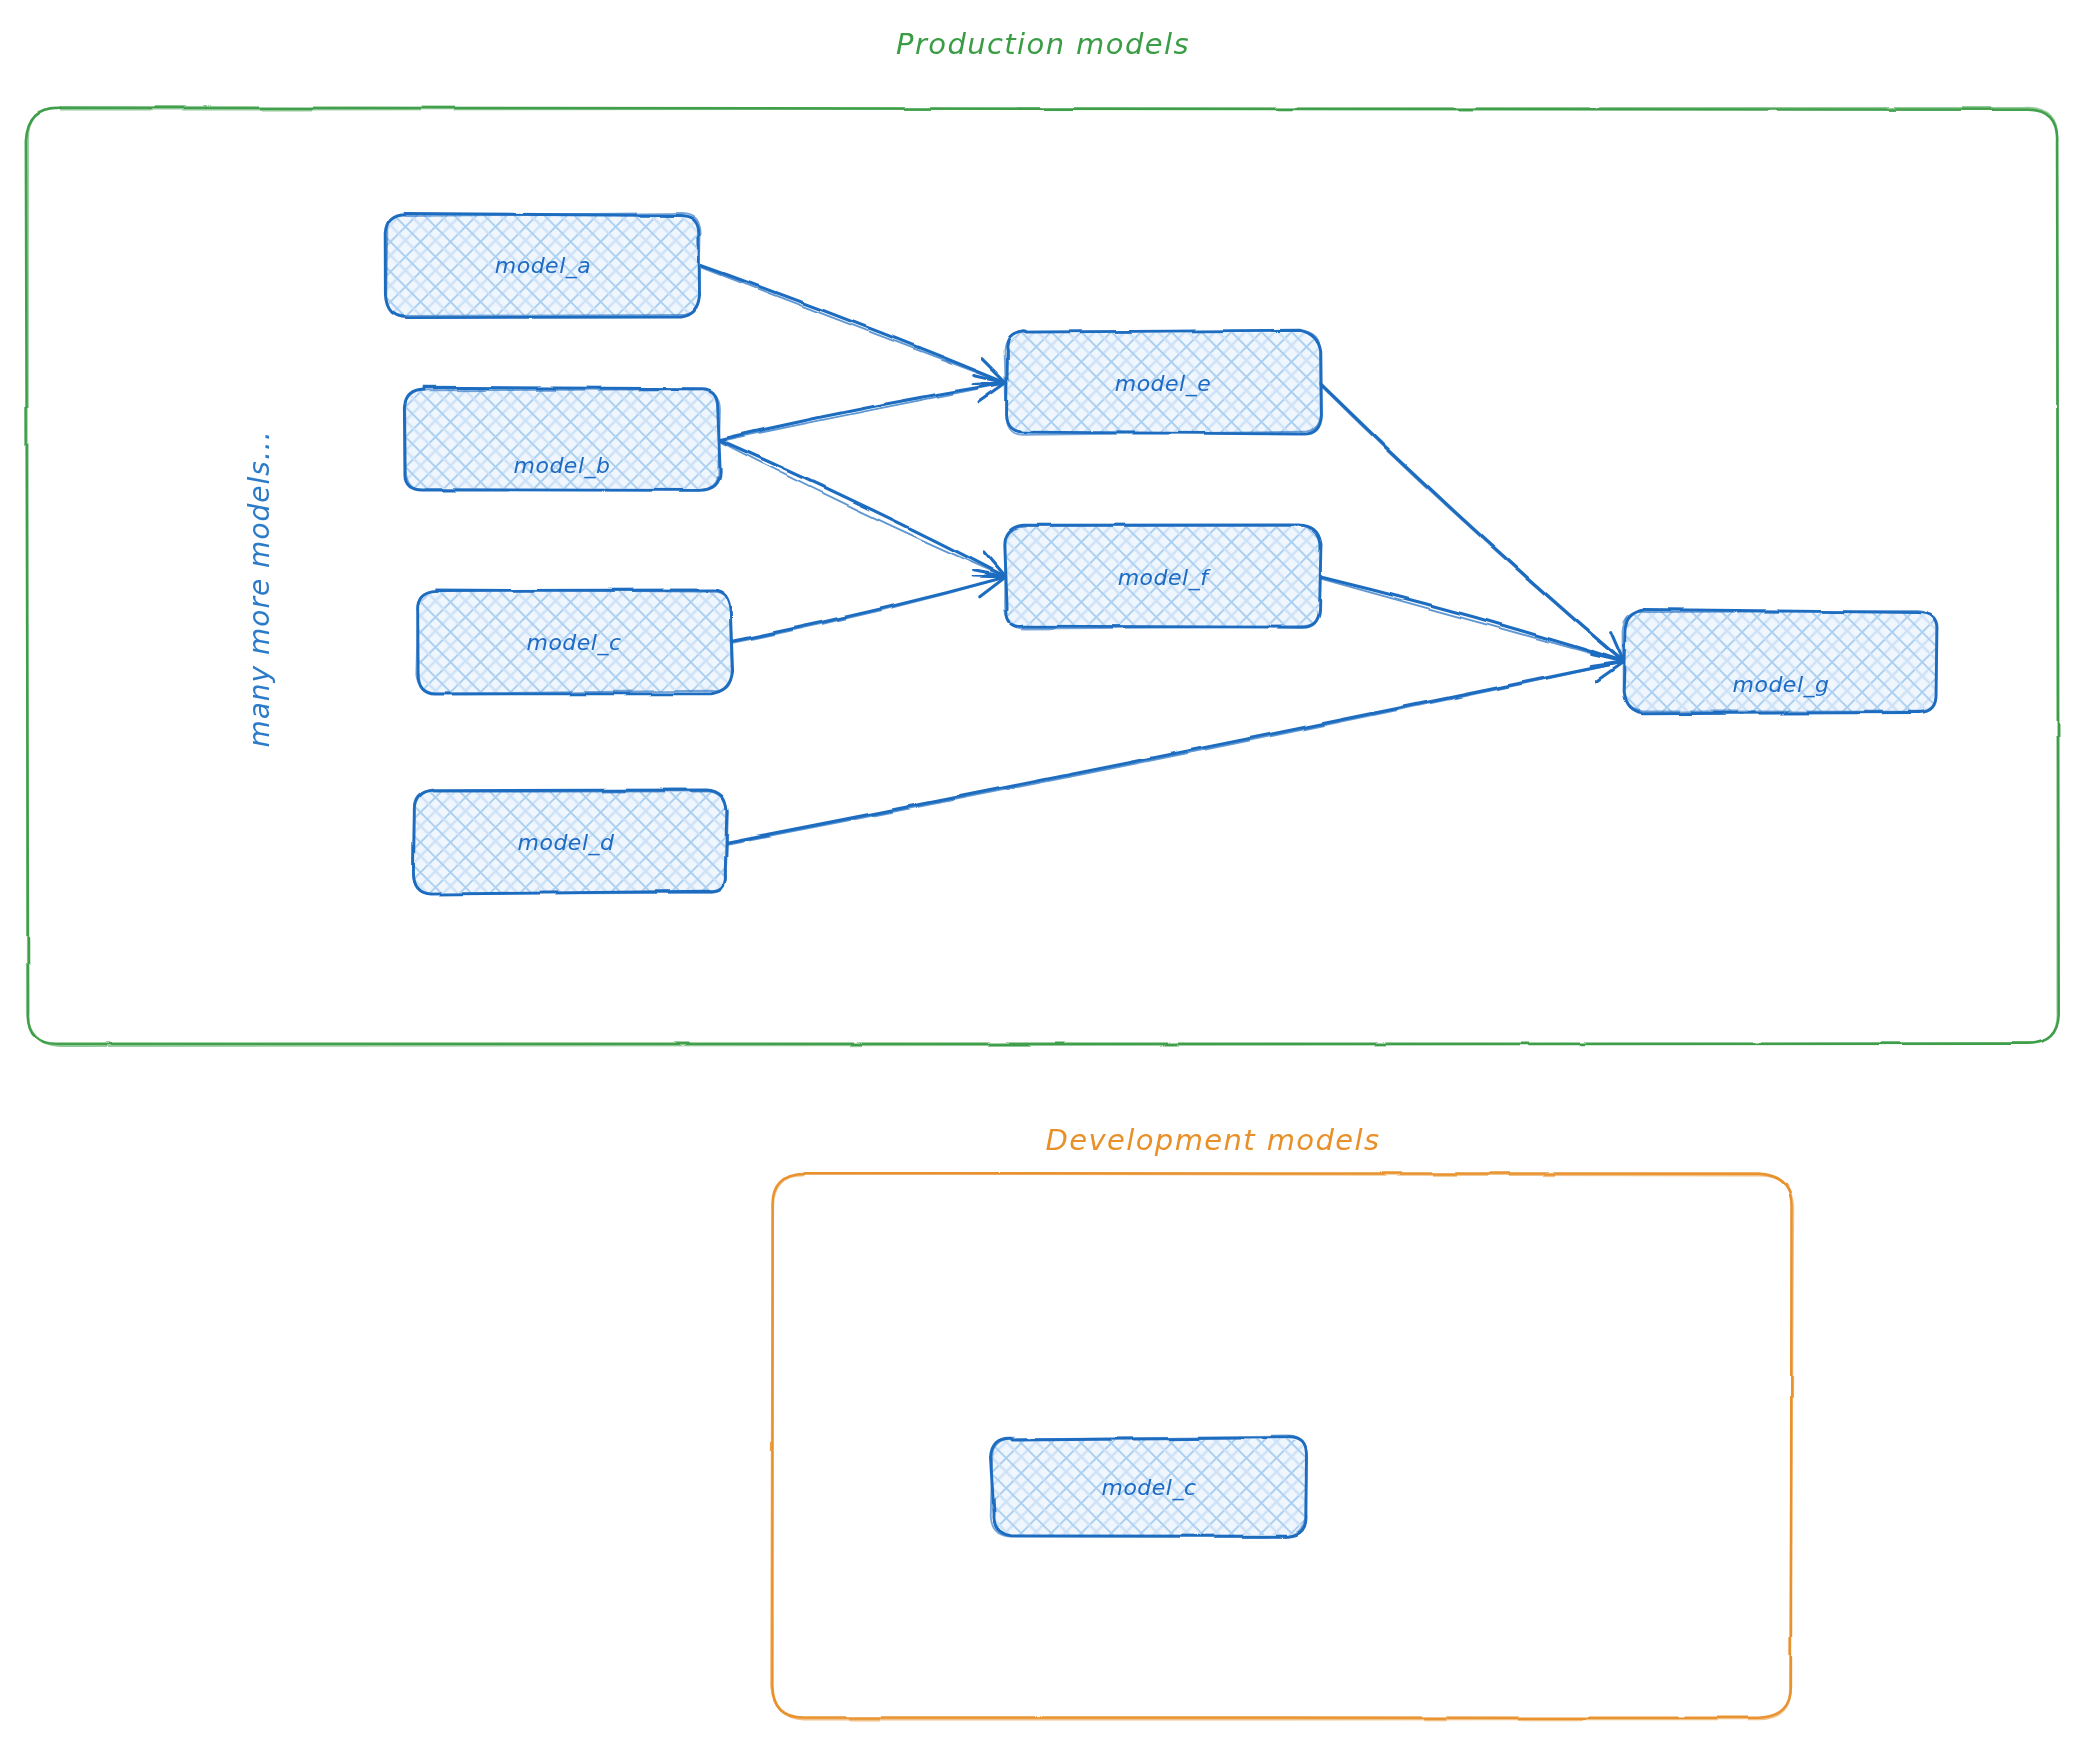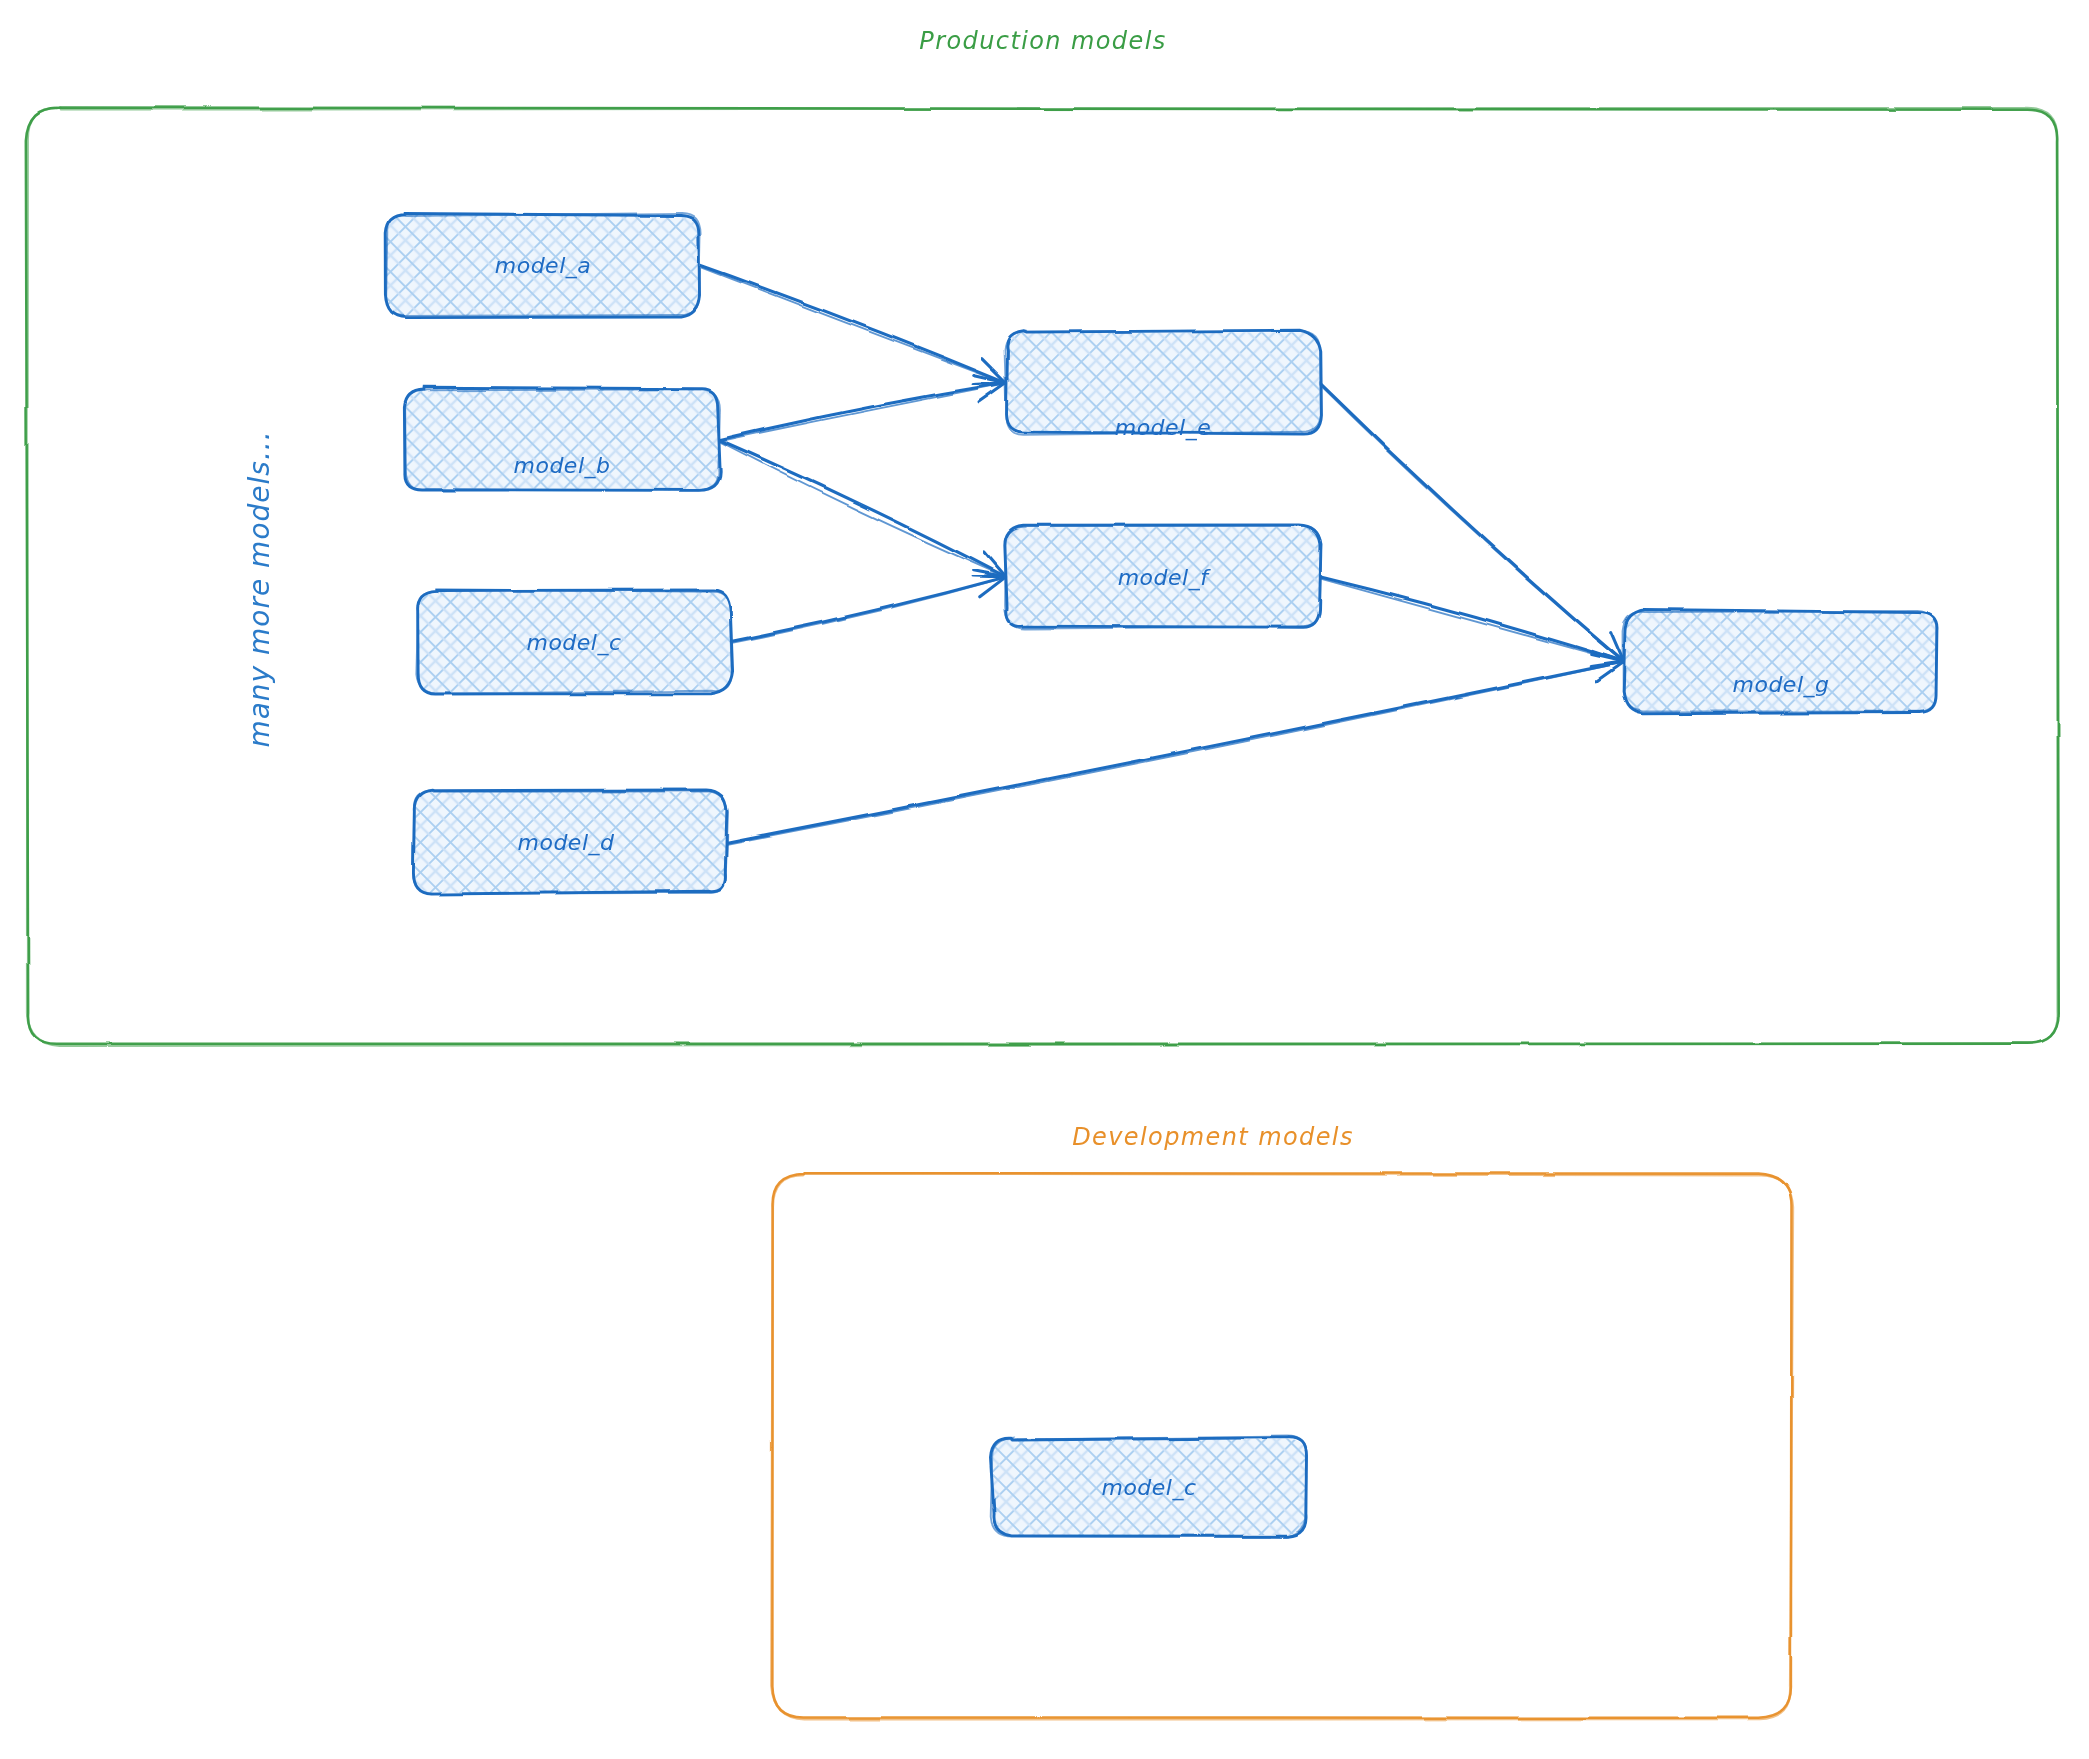--- a/index.html
+++ b/index.html
@@ -23,21 +23,21 @@
   #canvas {
     position: absolute;
     left: 0; top: 0;
     width: 2089px;
     height: 1759px;
   }
   .grp-title {
     position: absolute;
     white-space: nowrap;
     font-family: "DejaVu Sans", sans-serif;
-    font-size: 24px;
+    font-size: 29px;
     letter-spacing: 1.4px;
     font-style: italic;
     font-weight: 500;
     transform: translateX(-50%);
   }
   .node-label {
     position: absolute;
     white-space: nowrap;
     font-family: "DejaVu Sans", sans-serif;
     font-size: 22px;
@@ -179,20 +179,20 @@
       </g>
   </svg>
 
   <div id="labels-layer">
       <div class="grp-title" style="left: 1043px; top: 27px; color: rgb(58, 157, 69);">Production models</div>
       <div class="grp-title" style="left: 1213px; top: 1099px; color: rgb(232, 144, 42); margin-top: 24px;">Development models</div>
       <div class="node-label" style="left: 543px; top: 265px;">model_a</div>
       <div class="node-label" style="left: 562px; top: 440px; margin-top: 25px;">model_b</div>
       <div class="node-label" style="left: 574px; top: 642px;">model_c</div>
       <div class="node-label" style="left: 566px; top: 842px;">model_d</div>
-      <div class="node-label" style="left: 1163px; top: 383px; margin-top: 44px;">model_e</div>
+      <div class="node-label" style="left: 1163px; top: 383px;">model_e</div>
       <div class="node-label" style="left: 1163px; top: 577px;">model_f</div>
       <div class="node-label" style="left: 1781px; top: 684px;">model_g</div>
       <div class="node-label" style="left: 1149px; top: 1487px;">model_c</div>
       <div class="side-label" style="left: 259px; top: 589px; transform: translate(-50%, -50%) rotate(-90deg);">many more models...</div>
     </div>
 </div>
 
 
 </body></html>

